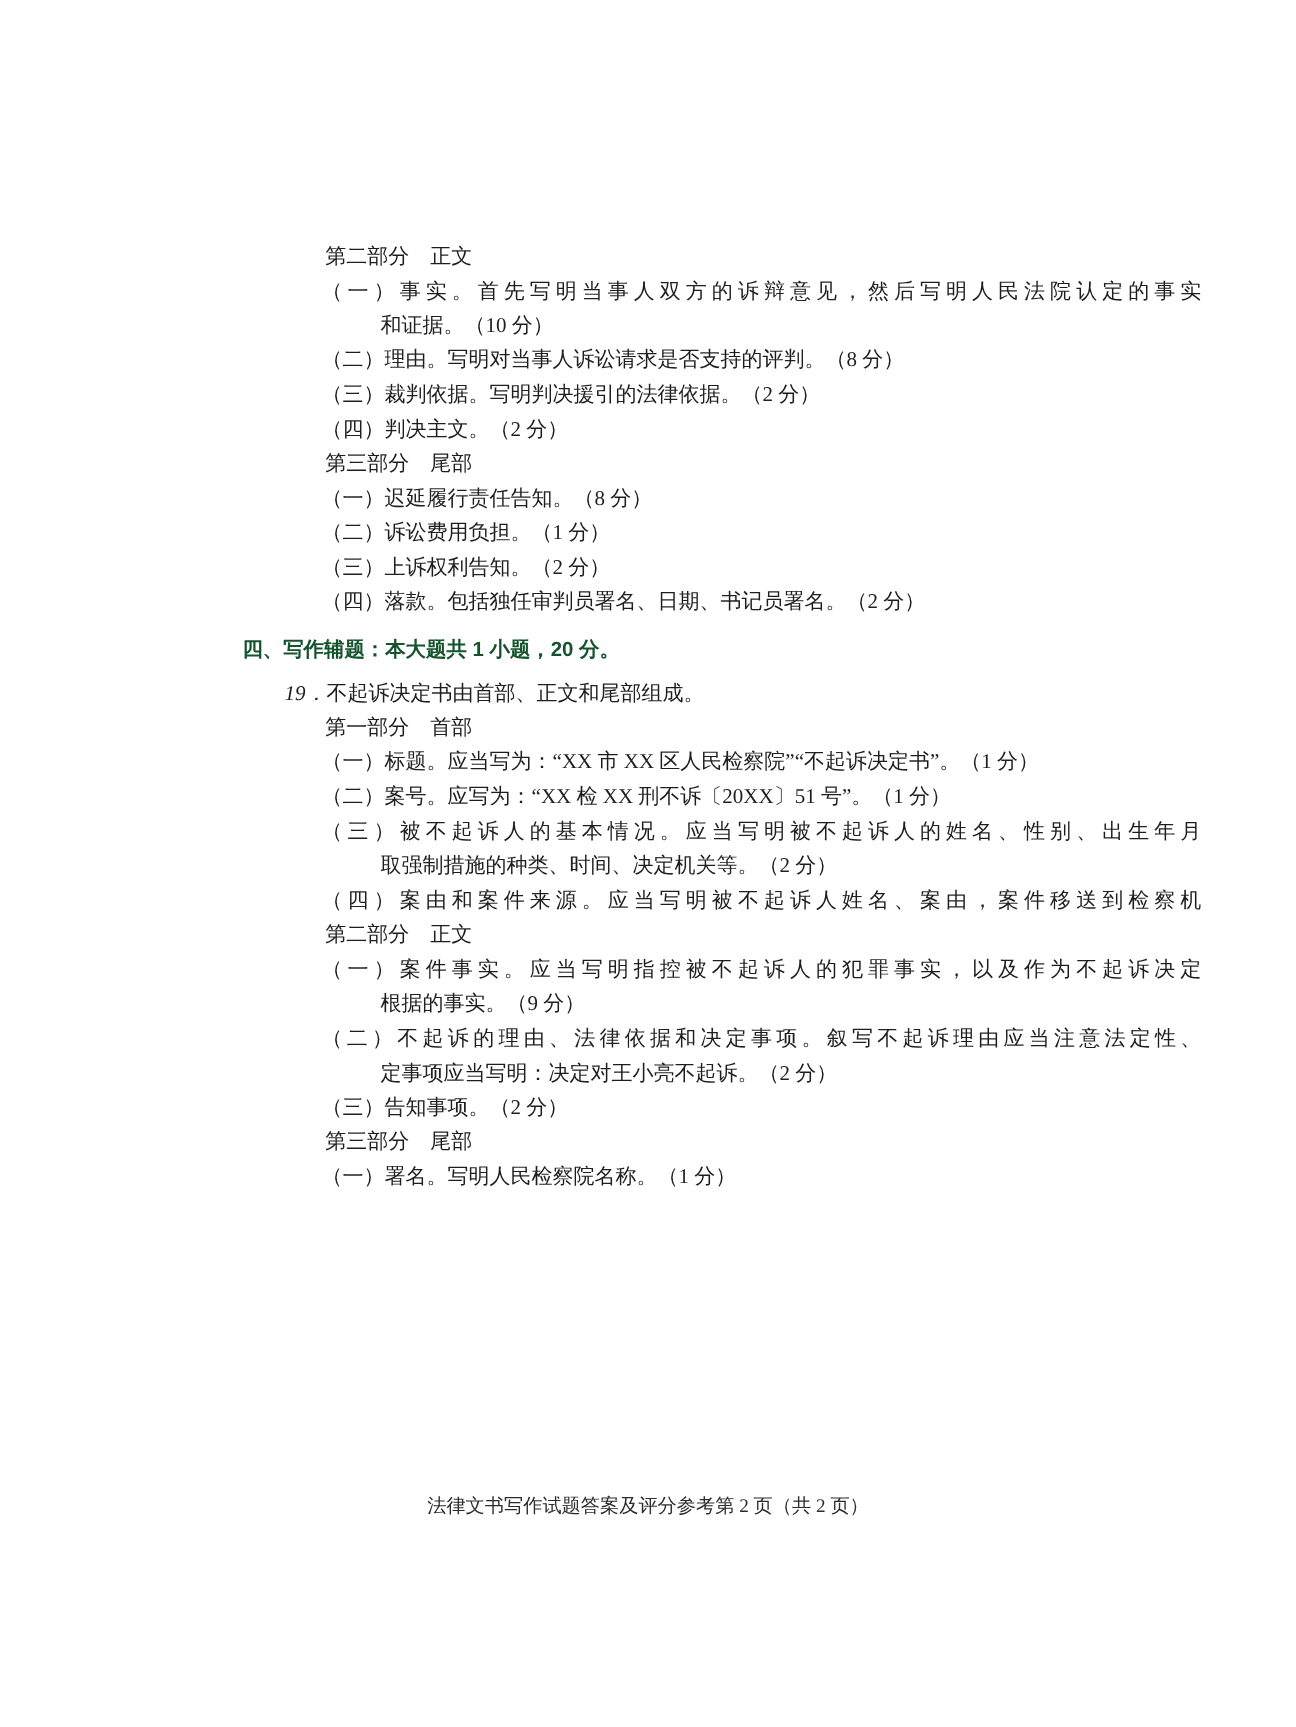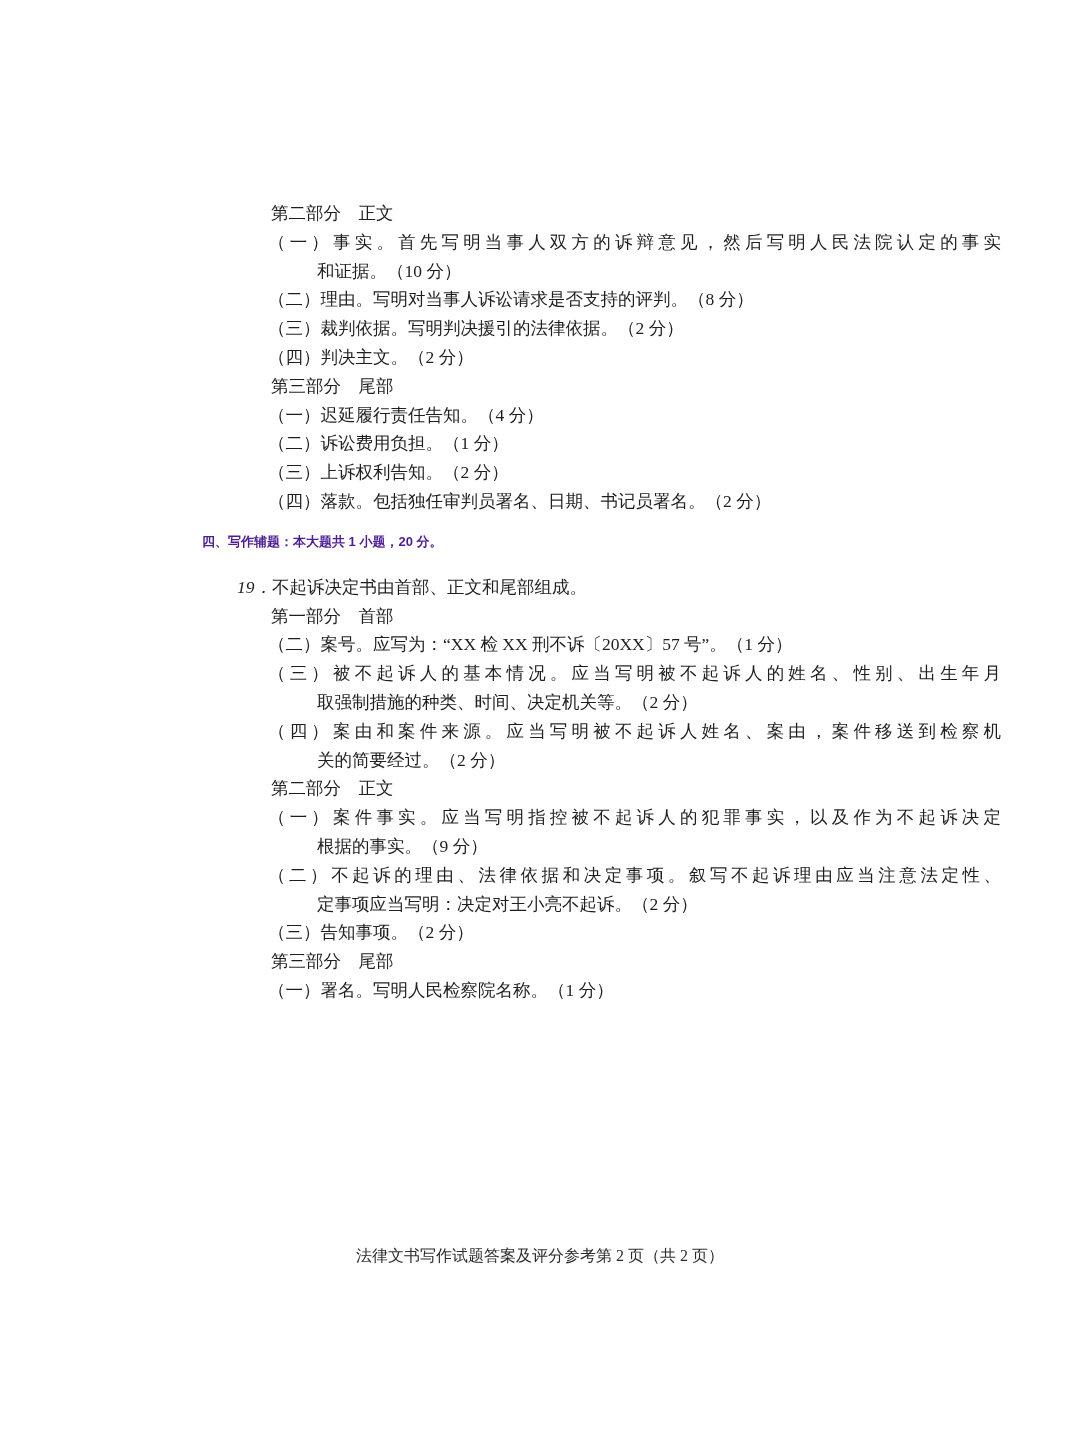--- a/index.html
+++ b/index.html
@@ -20,24 +20,24 @@
     white-space:normal;
   }
   .sec{margin-left:3px;}
   .item{padding-left:49px;text-indent:-49px;}
   .cont{padding-left:49px;}
   .full{text-align:justify;text-align-last:justify;}
   .mk{display:inline;}
   .big-heading{
     font-family:"Liberation Sans","DejaVu Sans",sans-serif;
     font-weight:700;
-    font-size:13px;
+    font-size:17px;
     line-height:29px;
-    color:#4c1d95;
-    margin:11px 0 17px -66px;
+    color:#14532d;
+    margin:11px 0 7px -66px;
   }
   .q19-first{margin-left:-31px;}
   .q19-num{display:inline;font-style:italic;}
   .footer{
     position:absolute;
     left:0;
     top:1244px;
     width:100%;
     text-align:center;
     font-size:16px;
@@ -51,36 +51,36 @@
 <div class="page">
 
   <div>
     <div class="ln sec">第二部分　正文</div>
     <div class="ln item full"><span class="mk">（一）</span><span>事实。首先写明当事人双方的诉辩意见，然后写明人民法院认定的事实</span></div>
     <div class="ln cont">和证据。（10 分）</div>
     <div class="ln item"><span class="mk">（二）</span><span>理由。写明对当事人诉讼请求是否支持的评判。（8 分）</span></div>
     <div class="ln item"><span class="mk">（三）</span><span>裁判依据。写明判决援引的法律依据。（2 分）</span></div>
     <div class="ln item"><span class="mk">（四）</span><span>判决主文。（2 分）</span></div>
     <div class="ln sec">第三部分　尾部</div>
-    <div class="ln item"><span class="mk">（一）</span><span>迟延履行责任告知。（4 分）</span></div>
+    <div class="ln item"><span class="mk">（一）</span><span>迟延履行责任告知。（8 分）</span></div>
     <div class="ln item"><span class="mk">（二）</span><span>诉讼费用负担。（1 分）</span></div>
     <div class="ln item"><span class="mk">（三）</span><span>上诉权利告知。（2 分）</span></div>
     <div class="ln item"><span class="mk">（四）</span><span>落款。包括独任审判员署名、日期、书记员署名。（2 分）</span></div>
   </div>
 
   <div class="big-heading">四、写作辅题：本大题共 1 小题，20 分。</div>
 
   <div>
     <div class="ln item q19-first"><span class="q19-num">19．</span><span>不起诉决定书由首部、正文和尾部组成。</span></div>
     <div class="ln sec">第一部分　首部</div>
-    <div class="ln item"><span class="mk">（二）</span><span>案号。应写为：“XX 检 XX 刑不诉〔20XX〕57 号”。（1 分）</span></div>
+    <div class="ln item"><span class="mk">（一）</span><span>标题。应当写为：“XX 市 XX 区人民检察院”“不起诉决定书”。（1 分）</span></div>
+    <div class="ln item"><span class="mk">（二）</span><span>案号。应写为：“XX 检 XX 刑不诉〔20XX〕51 号”。（1 分）</span></div>
     <div class="ln item full"><span class="mk">（三）</span><span>被不起诉人的基本情况。应当写明被不起诉人的姓名、性别、出生年月</span></div>
     <div class="ln cont">取强制措施的种类、时间、决定机关等。（2 分）</div>
     <div class="ln item full"><span class="mk">（四）</span><span>案由和案件来源。应当写明被不起诉人姓名、案由，案件移送到检察机</span></div>
-    <div class="ln cont">关的简要经过。（2 分）</div>
     <div class="ln sec">第二部分　正文</div>
     <div class="ln item full"><span class="mk">（一）</span><span>案件事实。应当写明指控被不起诉人的犯罪事实，以及作为不起诉决定</span></div>
     <div class="ln cont">根据的事实。（9 分）</div>
     <div class="ln item full"><span class="mk">（二）</span><span>不起诉的理由、法律依据和决定事项。叙写不起诉理由应当注意法定性、</span></div>
     <div class="ln cont">定事项应当写明：决定对王小亮不起诉。（2 分）</div>
     <div class="ln item"><span class="mk">（三）</span><span>告知事项。（2 分）</span></div>
     <div class="ln sec">第三部分　尾部</div>
     <div class="ln item"><span class="mk">（一）</span><span>署名。写明人民检察院名称。（1 分）</span></div>
   </div>
 

